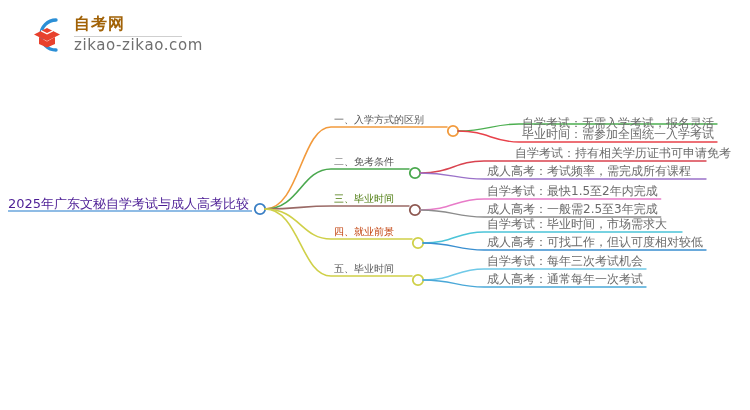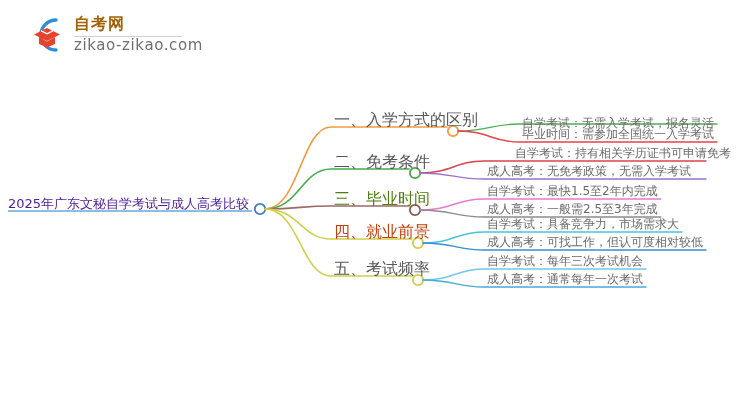--- a/index.html
+++ b/index.html
@@ -76,21 +76,21 @@
     color: #5b5b5b;
     line-height: 15px;
   }
   #root-label {
     font-size: 13px;
     color: #4c1d95;
     left: 8px;
     top: 196px;
   }
   .branch-label {
-    font-size: 16px;
+    font-size: 10px;
     color: #585858;
   }
   .leaf-label {
     font-size: 12px;
     color: #6a6a6a;
   }
 </style>
 </head>
 <body>
 
@@ -136,23 +136,23 @@
   </svg>
 
 <div class="node-label" id="root-label">2025年广东文秘自学考试与成人高考比较</div>
 
 <div id="labels-layer">
     <div class="node-label branch-label" style="left: 334px; top: 112px; color: rgb(88, 88, 88);">一、入学方式的区别</div>
     <div class="node-label leaf-label" style="left: 522px; top: 116px;">自学考试：无需入学考试，报名灵活</div>
     <div class="node-label leaf-label" style="left: 522px; top: 127px;">毕业时间：需参加全国统一入学考试</div>
     <div class="node-label branch-label" style="left: 334px; top: 154px; color: rgb(88, 88, 88);">二、免考条件</div>
     <div class="node-label leaf-label" style="left: 487px; top: 146px; margin-left: 28px;">自学考试：持有相关学历证书可申请免考</div>
-    <div class="node-label leaf-label" style="left: 487px; top: 164px;">成人高考：无免考政策，无需入学考试</div>
+    <div class="node-label leaf-label" style="left: 487px; top: 164px;">成人高考：考试频率，需完成所有课程</div>
     <div class="node-label branch-label" style="left: 334px; top: 191px; color: #4d7c0f;">三、毕业时间</div>
     <div class="node-label leaf-label" style="left: 487px; top: 184px;">自学考试：最快1.5至2年内完成</div>
     <div class="node-label leaf-label" style="left: 487px; top: 202px;">成人高考：一般需2.5至3年完成</div>
     <div class="node-label branch-label" style="left: 334px; top: 224px; color: #c2410c;">四、就业前景</div>
-    <div class="node-label leaf-label" style="left: 487px; top: 217px;">自学考试：具备竞争力，市场需求大</div>
+    <div class="node-label leaf-label" style="left: 487px; top: 217px;">自学考试：毕业时间，市场需求大</div>
     <div class="node-label leaf-label" style="left: 487px; top: 235px;">成人高考：可找工作，但认可度相对较低</div>
-    <div class="node-label branch-label" style="left: 334px; top: 261px; color: rgb(88, 88, 88);">五、考试频率</div>
+    <div class="node-label branch-label" style="left: 334px; top: 261px; color: rgb(88, 88, 88);">五、毕业时间</div>
     <div class="node-label leaf-label" style="left: 487px; top: 254px;">自学考试：每年三次考试机会</div>
     <div class="node-label leaf-label" style="left: 487px; top: 272px;">成人高考：通常每年一次考试</div>
   </div>
 
 </body></html>

